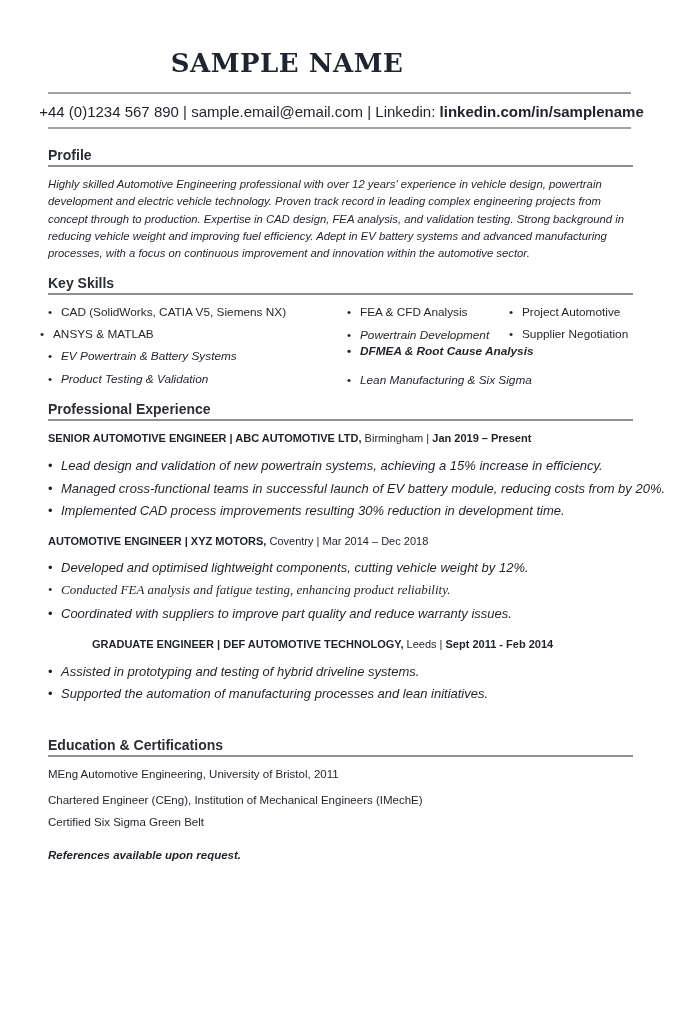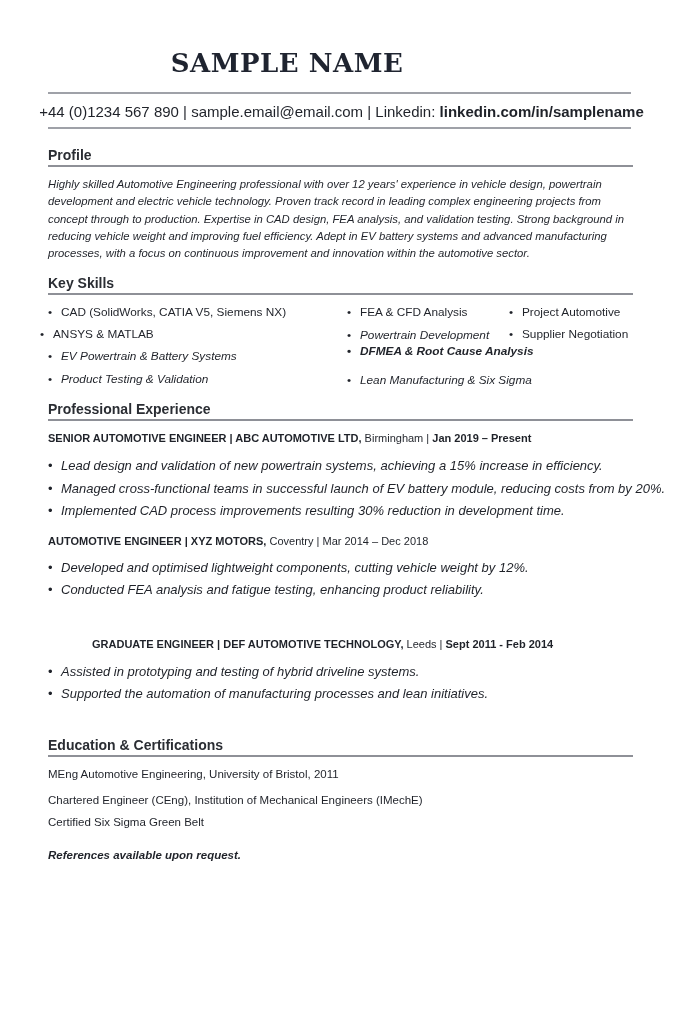--- a/index.html
+++ b/index.html
@@ -79,21 +79,22 @@
   <div class="section-title" style="top:401px;">Professional Experience</div>
   <div class="section-rule" style="top:419px;"></div>
 
   <div class="job-head" style="top:432px;"><span class="b">SENIOR AUTOMOTIVE ENGINEER | ABC AUTOMOTIVE LTD,</span><span> Birmingham | </span><span class="b">Jan 2019 – Present</span></div>
   <div class="bullet" style="top:458px;"><span class="dot">•</span><span class="txt">Lead design and validation of new powertrain systems, achieving a 15% increase in efficiency.</span></div>
   <div class="bullet" style="top:481px;"><span class="dot">•</span><span class="txt">Managed cross-functional teams in successful launch of EV battery module, reducing costs from by 20%.</span></div>
   <div class="bullet" style="top:503px;"><span class="dot">•</span><span class="txt">Implemented CAD process improvements resulting 30% reduction in development time.</span></div>
 
   <div class="job-head" style="top:535px;"><span class="b">AUTOMOTIVE ENGINEER | XYZ MOTORS,</span><span> Coventry | Mar 2014 – Dec 2018</span></div>
   <div class="bullet" style="top:560px;"><span class="dot">•</span><span class="txt">Developed and optimised lightweight components, cutting vehicle weight by 12%.</span></div>
-  <div class="bullet" style="top:582px;"><span class="dot">•</span><span class="txt">Conducted FEA analysis and fatigue testing, enhancing product reliability.</span></div>
+  <div class="bullet" style="top:582px;font-family:Liberation Serif, serif;"><span class="dot">•</span><span class="txt">Conducted FEA analysis and fatigue testing, enhancing product reliability.</span></div>
+  <div class="bullet" style="top:606px;"><span class="dot">•</span><span class="txt">Coordinated with suppliers to improve part quality and reduce warranty issues.</span></div>
 
   <div class="job-head" style="top:638px;margin-left:44px;"><span class="b">GRADUATE ENGINEER | DEF AUTOMOTIVE TECHNOLOGY,</span><span> Leeds | </span><span class="b">Sept 2011 - Feb 2014</span></div>
   <div class="bullet" style="top:664px;"><span class="dot">•</span><span class="txt">Assisted in prototyping and testing of hybrid driveline systems.</span></div>
   <div class="bullet" style="top:686px;"><span class="dot">•</span><span class="txt">Supported the automation of manufacturing processes and lean initiatives.</span></div>
 
   <div class="section-title" style="top:737px;">Education &amp; Certifications</div>
   <div class="section-rule" style="top:755px;"></div>
   <div class="edu" style="top:768px;">MEng Automotive Engineering, University of Bristol, 2011</div>
   <div class="edu" style="top:794px;">Chartered Engineer (CEng), Institution of Mechanical Engineers (IMechE)</div>
   <div class="edu" style="top:816px;">Certified Six Sigma Green Belt</div>

